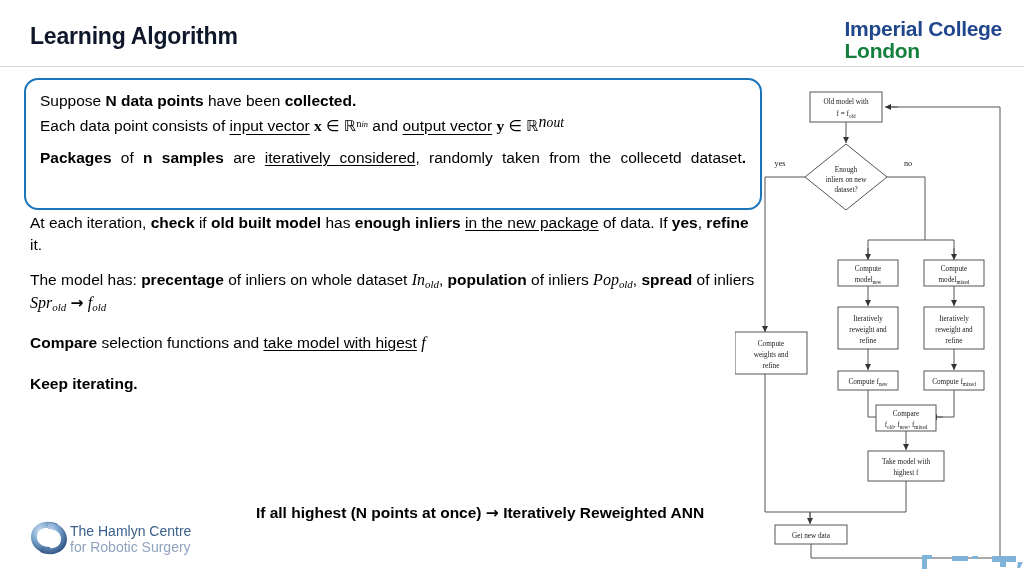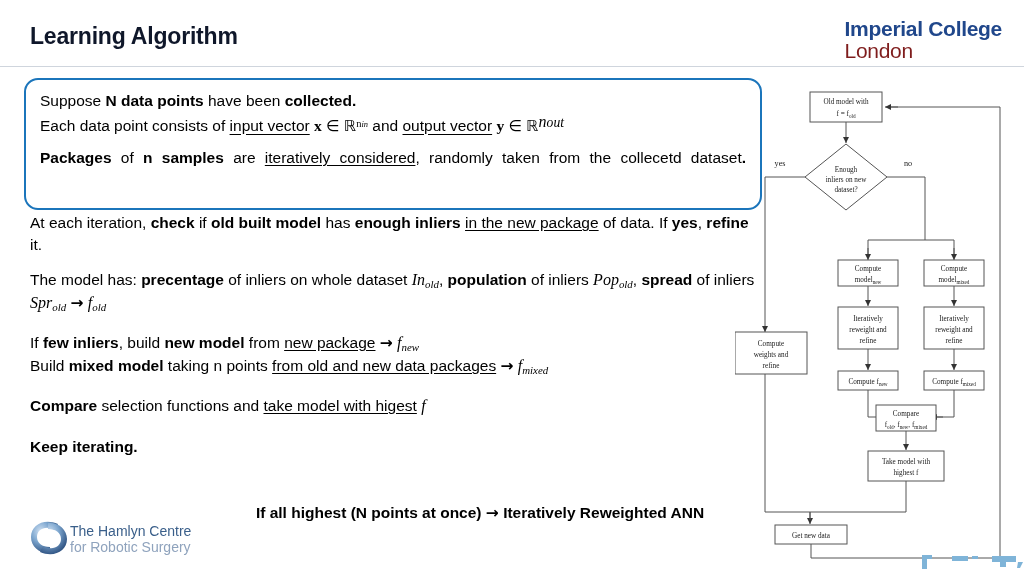--- a/index.html
+++ b/index.html
@@ -45,23 +45,24 @@
   #imperial-logo .ic-line1 {
     font-size: 21px;
     font-weight: bold;
     color: #20478b;
     letter-spacing: -0.3px;
     display: block;
     text-align: center;
   }
   #imperial-logo .ic-line2 {
     font-size: 21px;
-    color: #7f1d1d;
+    color: #15803d;
     letter-spacing: -0.3px;
     display: block;
+    font-weight: bold;
   }
   
   #callout-box {
     position: absolute;
     left: 24px;
     top: 78px;
     width: 738px;
     height: 132px;
     border: 2.5px solid #1b75bb;
     border-radius: 14px;
@@ -193,24 +194,20 @@
     <div>Each data point consists of <u class="plain">input vector</u> <span class="vecb">x</span> <span class="mup">∈</span> <span class="bb">ℝ</span><span class="sup"><span class="mup">n</span><span class="mi" style="font-size:0.8em">in</span></span> and <u class="plain">output vector</u> <span class="vecb">y</span> <span class="mup">∈</span> <span class="bb">ℝ</span><span class="sup"><span class="mi">n<span style="font-size:0.85em">out</span></span></span></div>
     <div class="justified" style="margin-top:9px"><b>Packages</b> of <b>n samples</b> are <u class="plain">iteratively considered</u>, randomly taken from the collecetd dataset<b>.</b></div>
   </div>
 </div>
 
 <div id="body-text">
   <p>At each iteration, <b>check</b> if <b>old built model</b> has <b>enough inliers</b> <u class="plain">in the new package</u> of data. If <b>yes</b>, <b>refine</b> it.</p>
 
   <p style="margin-bottom:16px;">The model has: <b>precentage</b> of inliers on whole dataset <span class="mi">In<span class="sub">old</span></span>, <b>population</b> of inliers <span class="mi">Pop<span class="sub">old</span></span>, <b>spread</b> of inliers <span class="mi">Spr<span class="sub">old</span></span> <span class="arrow">→</span> <span class="mi">f<span class="sub">old</span></span></p>
 
-  <p style="margin-bottom:16px;">
-    If <b>few inliers</b>, build <b>new model</b> from <u class="plain">new package</u> <span class="arrow">→</span> <span class="mi">f<span class="sub">new</span></span><br>
-    Build <b>mixed model</b> taking n points <u class="plain">from old and new data packages</u> <span class="arrow">→</span> <span class="mi">f<span class="sub">mixed</span></span>
-  </p>
 
   <p style="margin-bottom:18px;"><b>Compare</b> selection functions and <u class="plain">take model with higest</u> <span class="mi">f</span></p>
 
   <p><b>Keep iterating.</b></p>
 </div>
 
 <div id="bottom-note">
   <span>If all highest</span>
   <span class="reg">(N points at once)</span>
   <span class="arrow">→</span>

